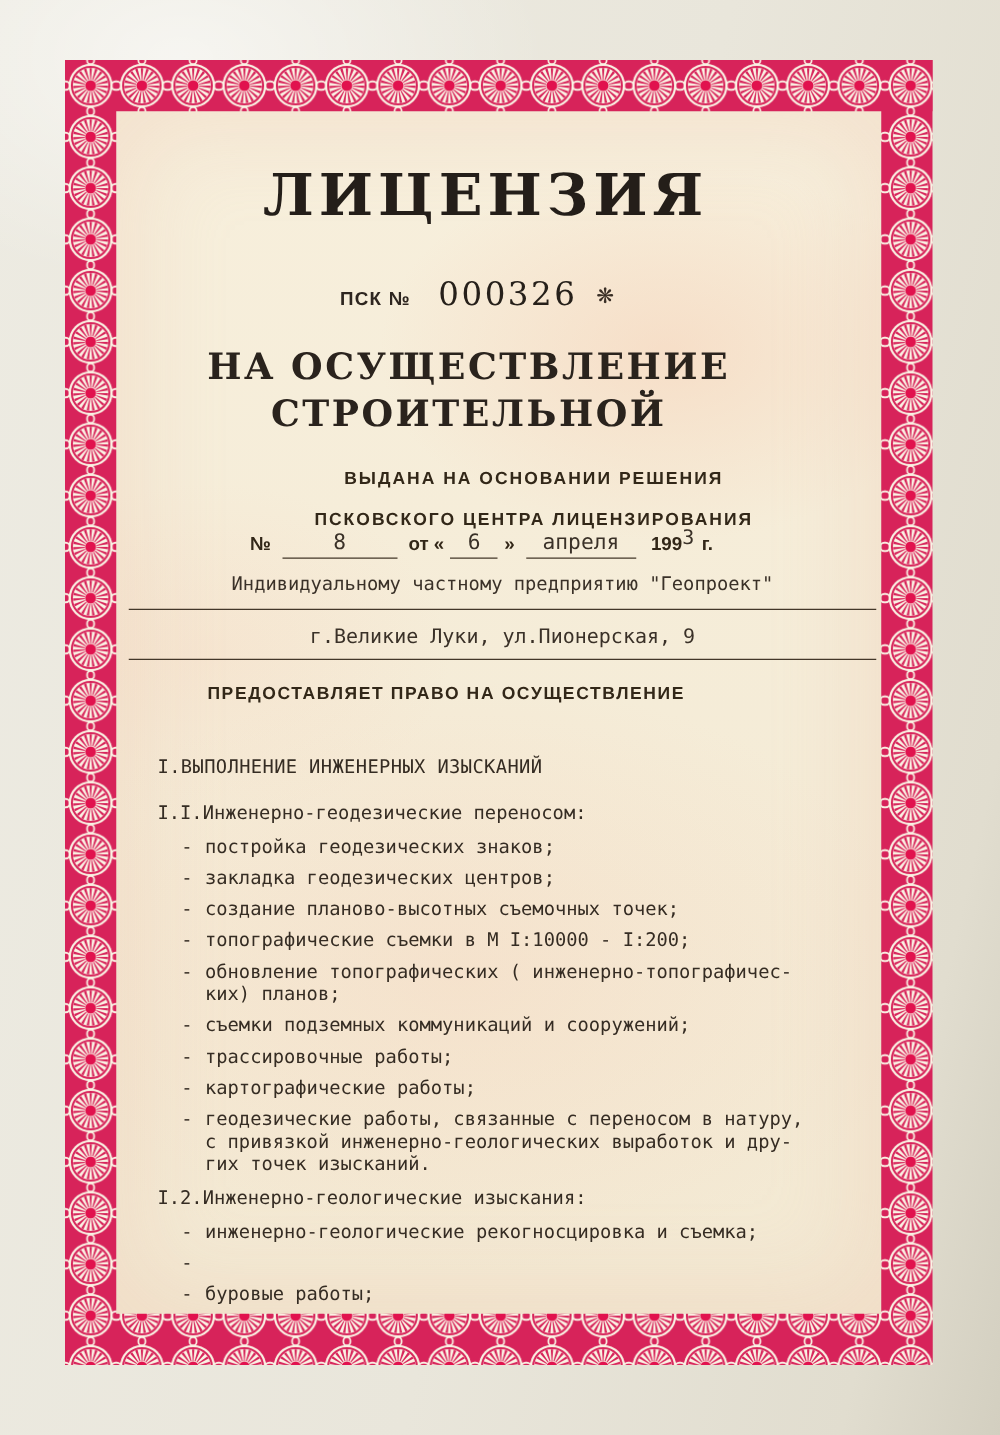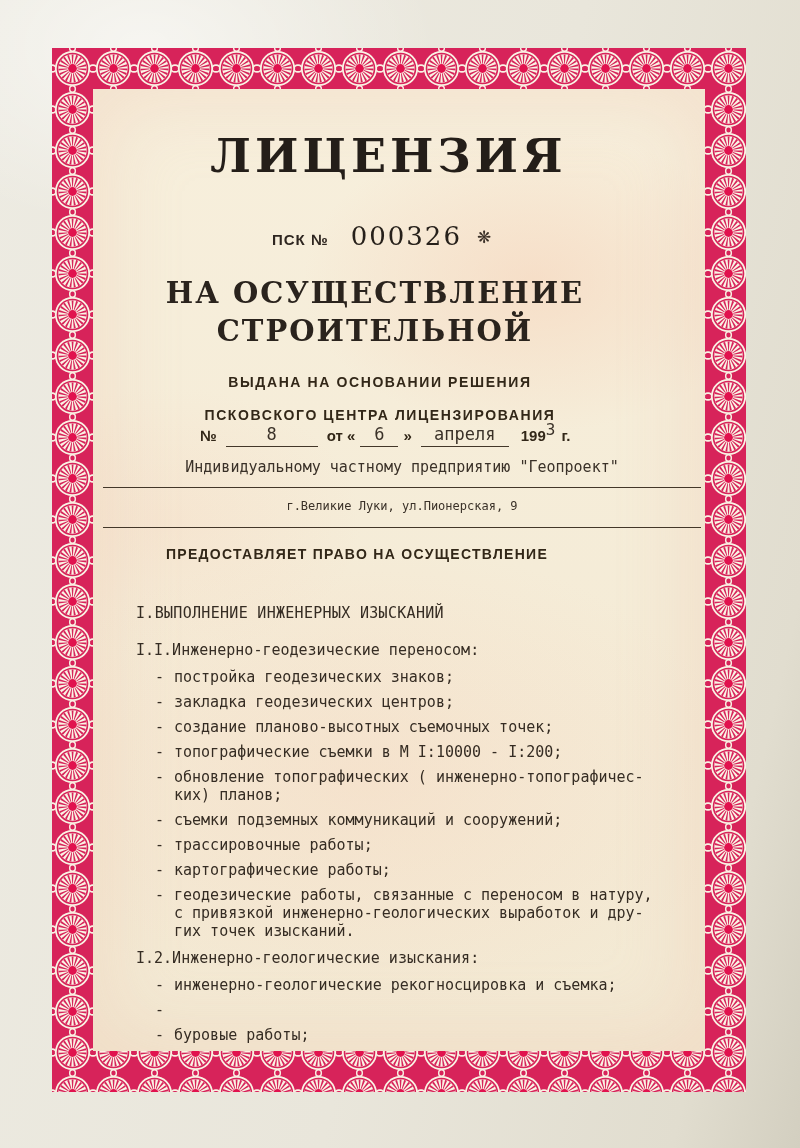--- a/index.html
+++ b/index.html
@@ -32,21 +32,21 @@
   .serial-number{font-family:"DejaVu Serif",serif;font-size:26px;letter-spacing:2px;margin-left:22px;color:#26201a;}
   .serial-mark{margin-left:15px;font-size:17px;position:relative;top:-2px;color:#3a2f26;}
 
   .subtitle{
     position:absolute;top:274px;left:70px;width:610px;text-align:center;
     font-family:"DejaVu Serif",serif;font-weight:bold;font-size:29px;
     letter-spacing:2px;line-height:38px;color:#2a231d;
   }
   .issued{
     position:absolute;top:366px;left:80px;width:600px;text-align:center;
-    font-weight:bold;font-size:14px;letter-spacing:1.6px;line-height:33px;color:#322718;
+    font-weight:bold;font-size:14px;letter-spacing:1.6px;line-height:33px;color:#322718;padding-left:47px;
   }
   .decision{
     position:absolute;top:424px;left:200px;display:flex;align-items:flex-end;
     font-weight:bold;font-size:15px;color:#322718;line-height:22px;
   }
   .blank{
     border-bottom:1.6px solid #433729;text-align:center;
     font-family:"DejaVu Sans Mono",monospace;font-weight:normal;font-size:17px;color:#3a3128;
   }
   .blank .typed{position:relative;top:-1px;}
@@ -55,29 +55,29 @@
   .b-month{width:88px;margin:0 9px;}
   .year-suffix{margin-left:3px;}
   .year-hand{font-family:"DejaVu Sans Mono",monospace;font-weight:normal;font-size:16px;position:relative;top:-6px;color:#3a3128;}
   .gl{margin-left:6px;}
 
   .fill-line{
     position:absolute;left:103px;width:598px;border-bottom:1.6px solid #433729;
     text-align:center;font-family:"DejaVu Sans Mono",monospace;color:#3a3128;
   }
   .licensee{top:458px;height:29px;font-size:15px;}
-  .address{top:499px;height:28px;font-size:12px;}
+  .address{top:499px;height:28px;font-size:16px;}
 
   .grants{
     position:absolute;top:546px;left:57px;width:600px;text-align:center;
     font-weight:bold;font-size:14px;letter-spacing:1.3px;color:#322718;
   }
 
   .body-text{
-    position:absolute;top:604px;left:136px;width:580px;
+    position:absolute;top:604px;left:126px;width:580px;
     font-family:"DejaVu Sans Mono",monospace;font-size:15px;color:#352c23;
   }
   .part-heading{margin-bottom:19px;font-size:15px;letter-spacing:.3px;}
   .subsection{margin-bottom:9px;}
   .subsection-heading{margin-bottom:9px;}
   .item{display:flex;margin:0 0 7px 19px;line-height:18px;}
   .dash{flex:0 0 19px;}
   .item-text{white-space:pre-line;}
 </style>
 </head>

